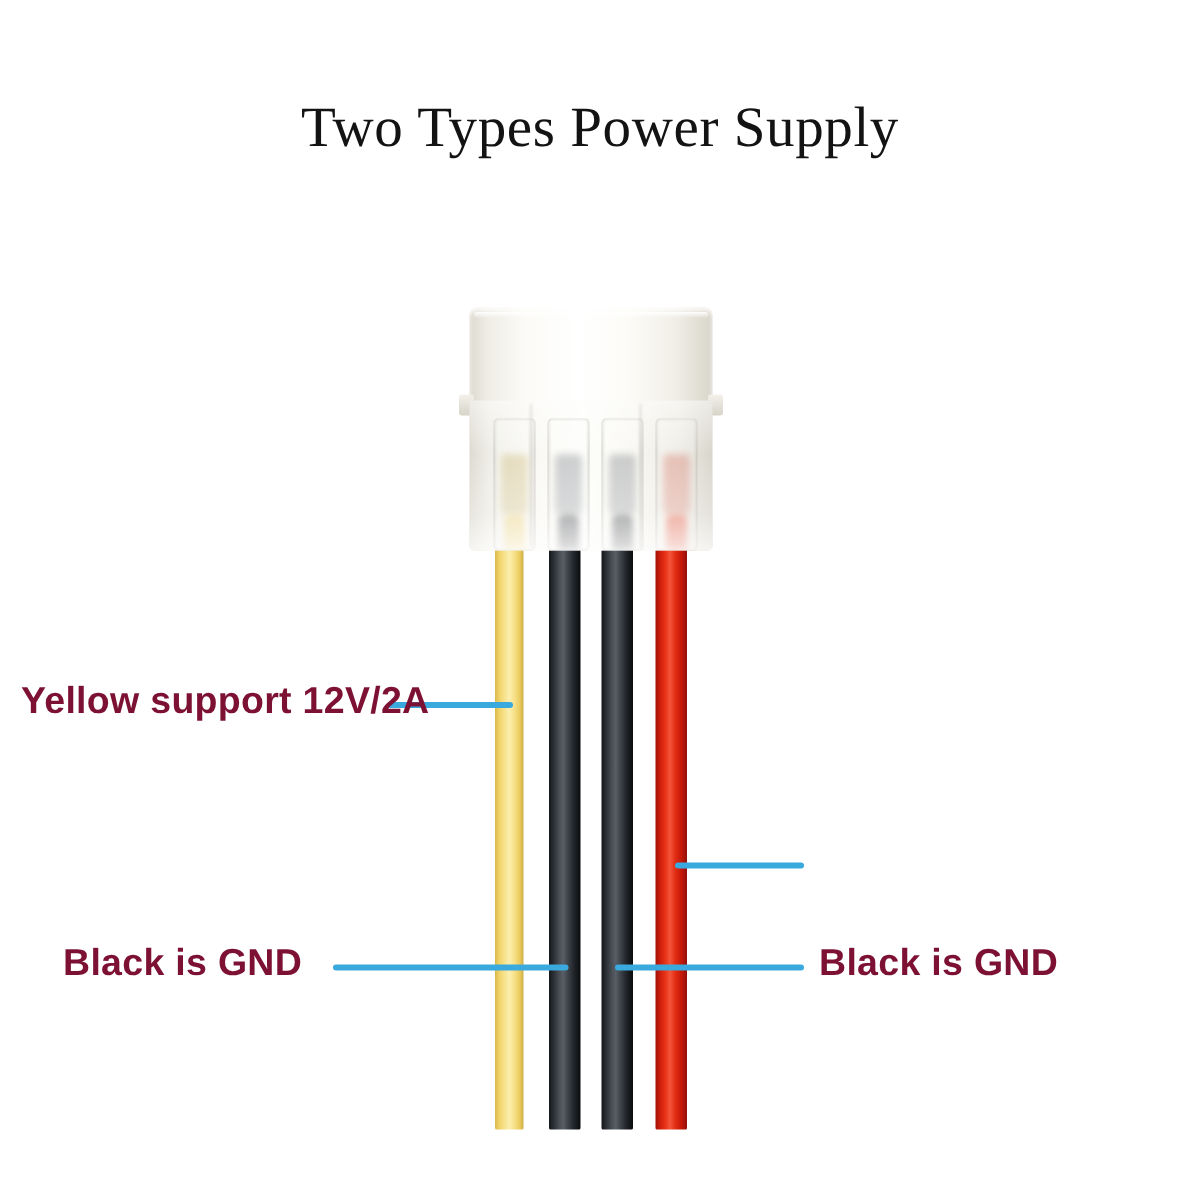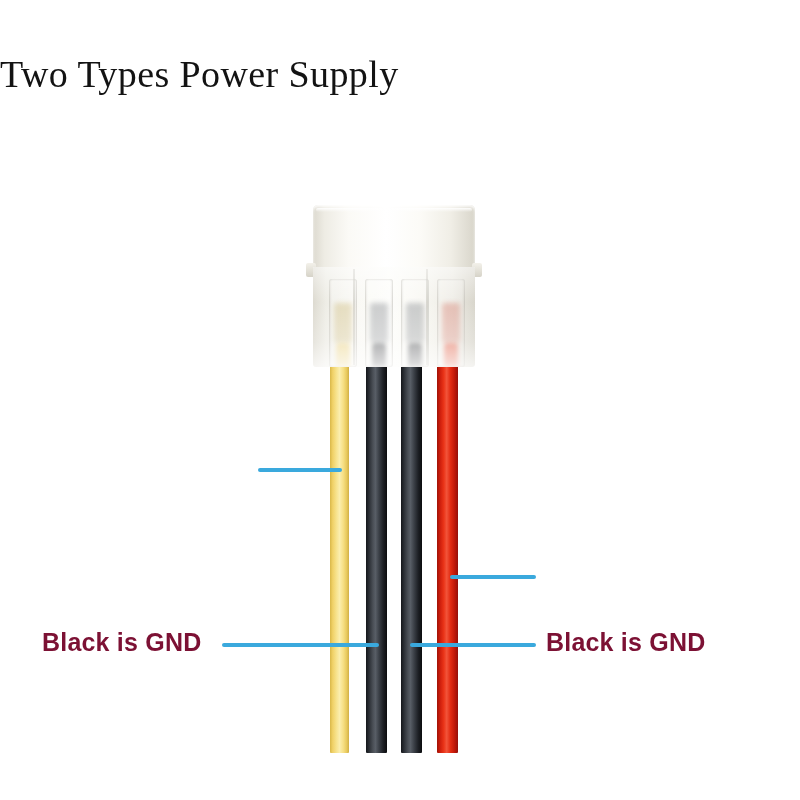--- a/index.html
+++ b/index.html
@@ -21,22 +21,23 @@
     inset: 0;
     width: 800px;
     height: 800px;
     background: #ffffff;
   }
 
   
   .title {
     position: absolute;
     left: 0;
-    top: 52px;
+    top: 63px;
     width: 800px;
+    text-align: center;
     font-family: "Liberation Serif", serif;
     font-size: 38px;
     font-weight: 400;
     color: #131313;
     letter-spacing: 0.4px;
     white-space: nowrap;
   }
 
   
   .wire {
@@ -276,19 +277,20 @@
     <div class="conn-div" style="left:47px;"></div>
     <div class="conn-div" style="left:120px;"></div>
     <div class="conn-sheen"></div>
   </div>
 
   <div class="leader" style="left:258px; top:468px; width:84px;"></div>
   <div class="leader" style="left:450px; top:575px; width:86px;"></div>
   <div class="leader" style="left:222px; top:643px; width:157px;"></div>
   <div class="leader" style="left:410px; top:643px; width:126px;"></div>
 
+  <div class="callout callout-yellow">Yellow support 12V/2A</div>
 
 
   <div class="callout callout-gnd-l">Black is GND</div>
 
   <div class="callout callout-gnd-r">Black is GND</div>
 
 </div>
 
 </body></html>

